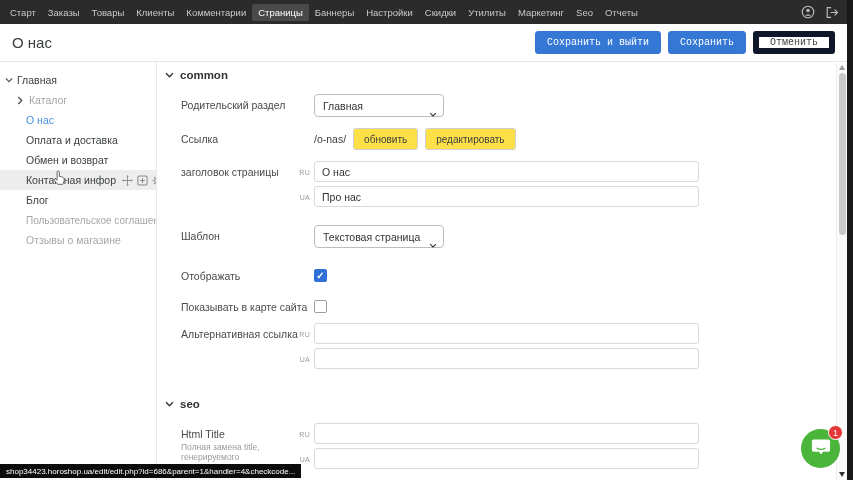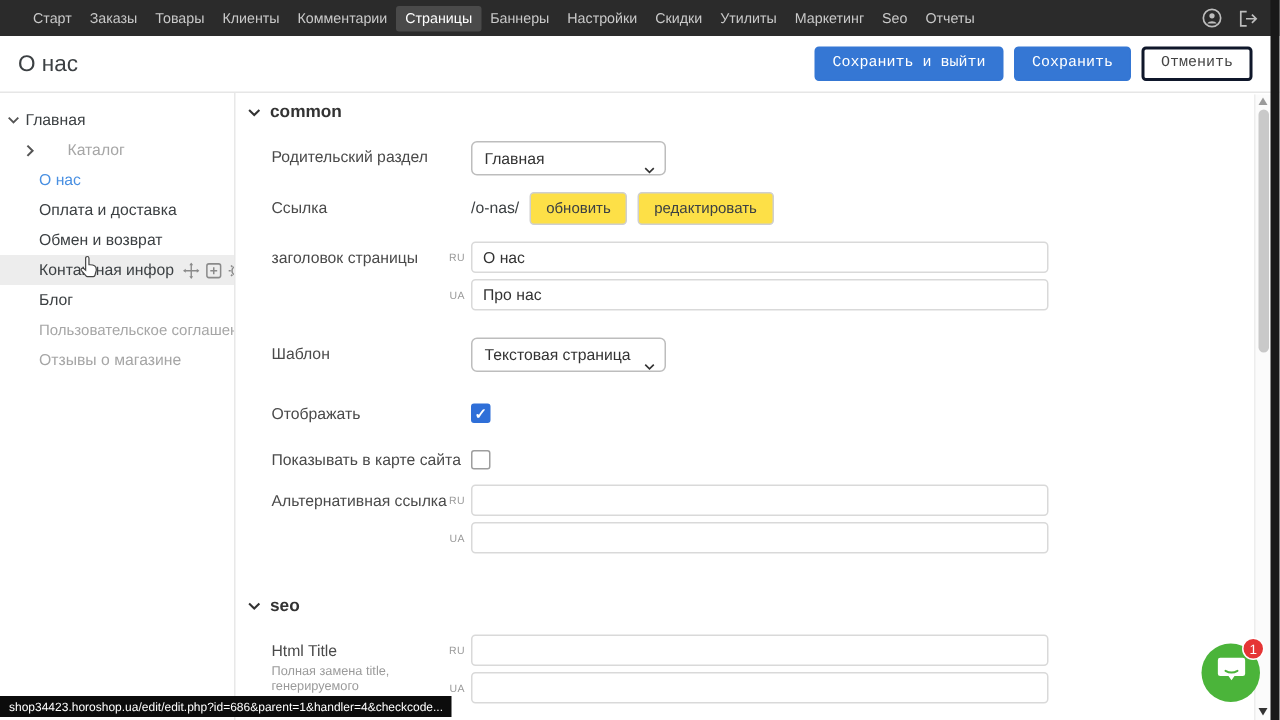--- a/index.html
+++ b/index.html
@@ -6,46 +6,46 @@
   html,body { width:853px; height:480px; overflow:hidden; background:#fff;
     font-family:"Liberation Sans", sans-serif; }
   .abs { position:absolute; }
 
   
   #topbar { position:absolute; left:0; top:0; width:853px; height:24px;
     background:#2b2b2b; display:flex; align-items:center; z-index:30; }
   #logo { margin-left:8px; width:118px; line-height:1; cursor:pointer; }
   #logo .lg-small { font-size:5.5px; letter-spacing:1px; color:#8f8f8f; display:block; }
   #logo .lg-big { font-size:10.5px; font-weight:bold; color:#fff; display:block; margin-top:1px; }
-  #topmenu { display:flex; align-items:center; margin-left:16px; }
+  #topmenu { display:flex; align-items:center; margin-left:4px; }
   .menu-item { font-size:9.5px; color:#c9c9c9; padding:3px 6px; border-radius:2px;
     white-space:nowrap; cursor:pointer; }
   .menu-item.active { background:#4a4a4a; color:#fff; }
   #topbar-icons { margin-left:auto; display:flex; align-items:center; gap:10px; margin-right:14px; }
   #topbar-icons svg { display:block; }
 
   
   #header { position:absolute; left:0; top:24px; width:853px; height:38px; background:#fff;
     border-bottom:1px solid #e6e6e6; z-index:5; }
   #page-title { position:absolute; left:12px; top:10px; font-size:15px; color:#3c4043; }
   #header-buttons { position:absolute; right:18px; top:7px; display:flex; gap:7px; }
   .btn { height:23px; border-radius:3px; font-size:10px; padding:0 11px; cursor:pointer;
     font-family:Liberation Mono, monospace; display:flex; align-items:center;text-align:right; }
   .btn-blue { background:#3577d4; border:1px solid #3577d4; color:#fff; }
-  .btn-white { background:#fff; border:2px solid #0f172a; color:#444; }
+  .btn-white { background:#fff; border:6px solid #0f172a; color:#444; }
 
   
   #sidebar { position:absolute; left:0; top:62px; width:157px; height:418px; background:#fff;
     border-right:1px solid #e8e8e8; font-size:10.5px; z-index:4; }
   .tree-item { position:relative; height:20px; display:flex; align-items:center;
     white-space:nowrap; overflow:hidden; cursor:pointer; color:#3c4043; }
   .tree-item .chev { width:8px; margin-right:4px; display:flex; align-items:center; }
   .lvl0 { padding-left:5px; margin-top:8px; }
   .lvl1 { padding-left:26px; }
-  .lvl1.haschev { padding-left:17px;gap:16px; }
+  .lvl1.haschev { padding-left:17px; }
   .muted { color:#a6a6a6; }
   .selected { color:#4a90e2; }
   .hovered { background:#ededed; }
   .row-actions { margin-left:6px; display:flex; gap:4px; align-items:center; }
   .row-actions svg { display:block; cursor:pointer; }
 
   
   #main { position:absolute; left:158px; top:44px; width:680px; height:418px; background:#fff; }
   .frow { position:absolute; left:0; width:100%; height:26px; }
   .sec-head { display:flex; align-items:center; gap:6px; font-size:11.5px; font-weight:bold;

